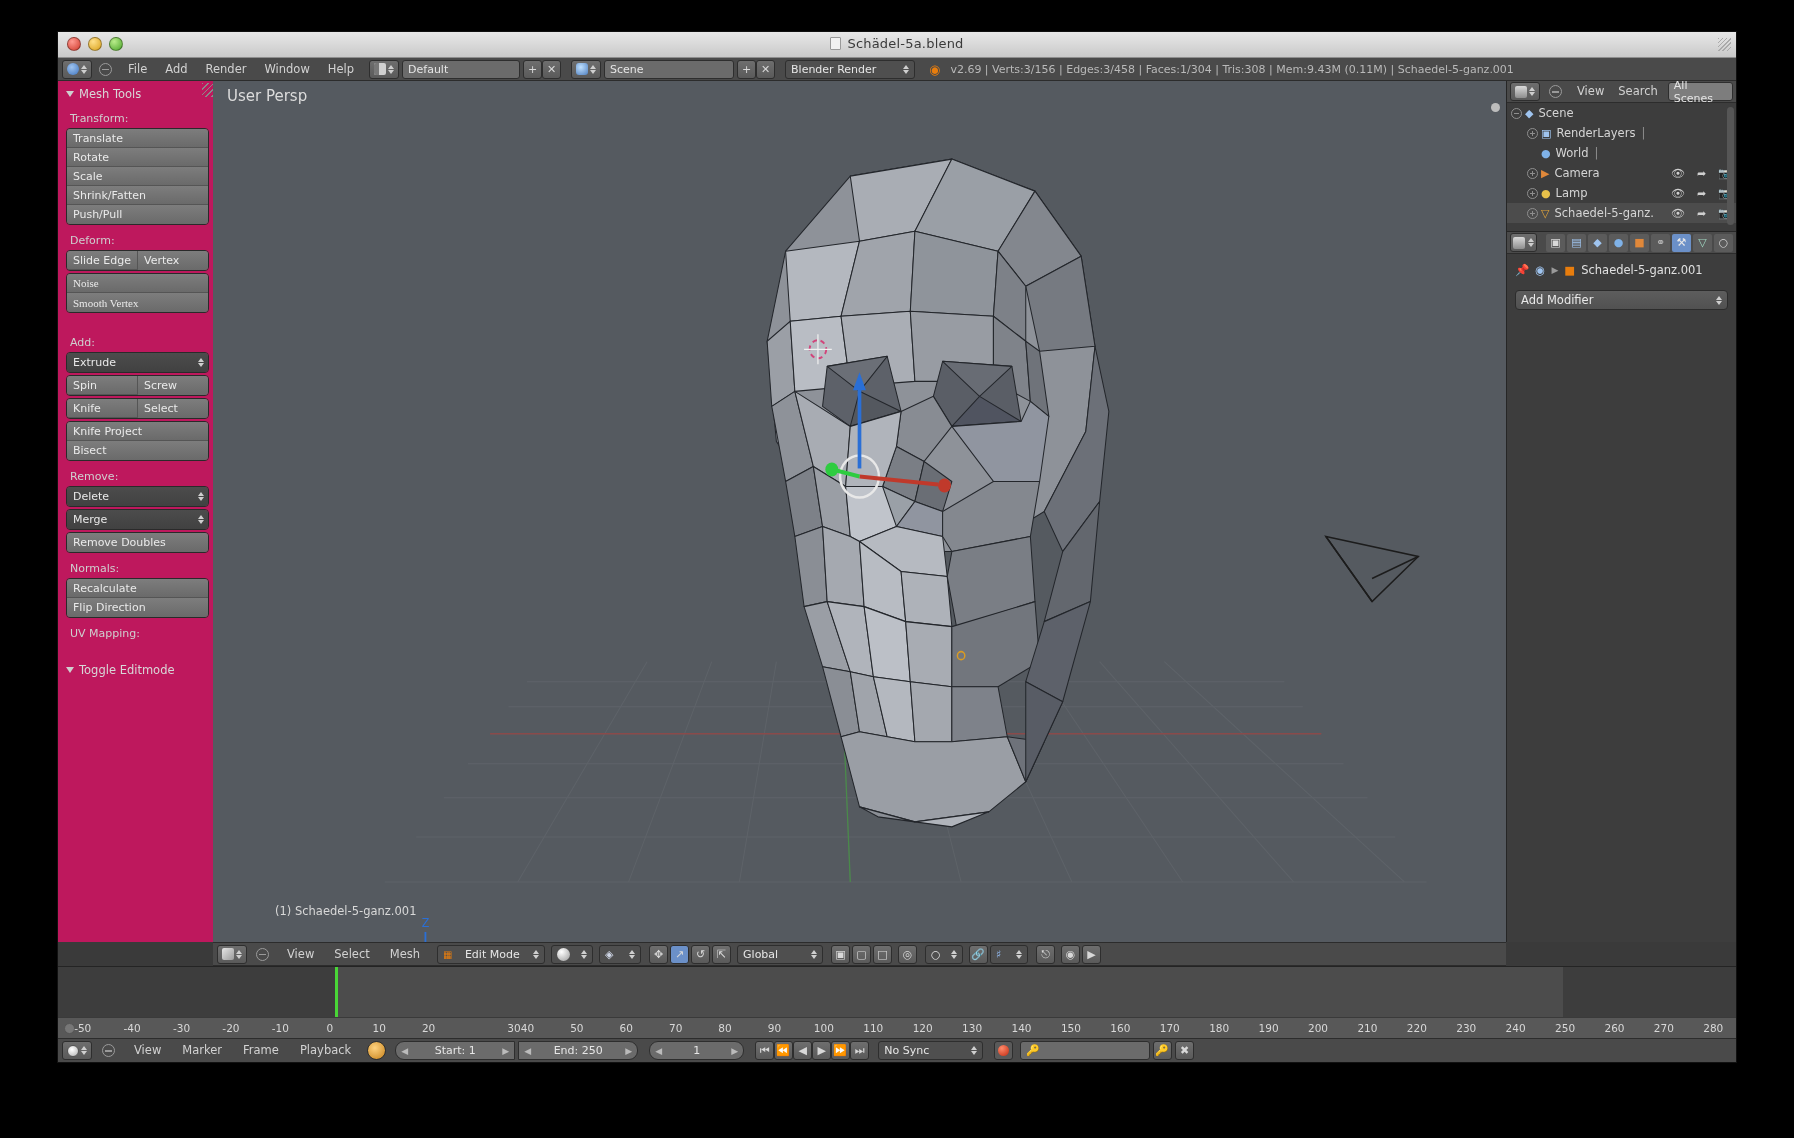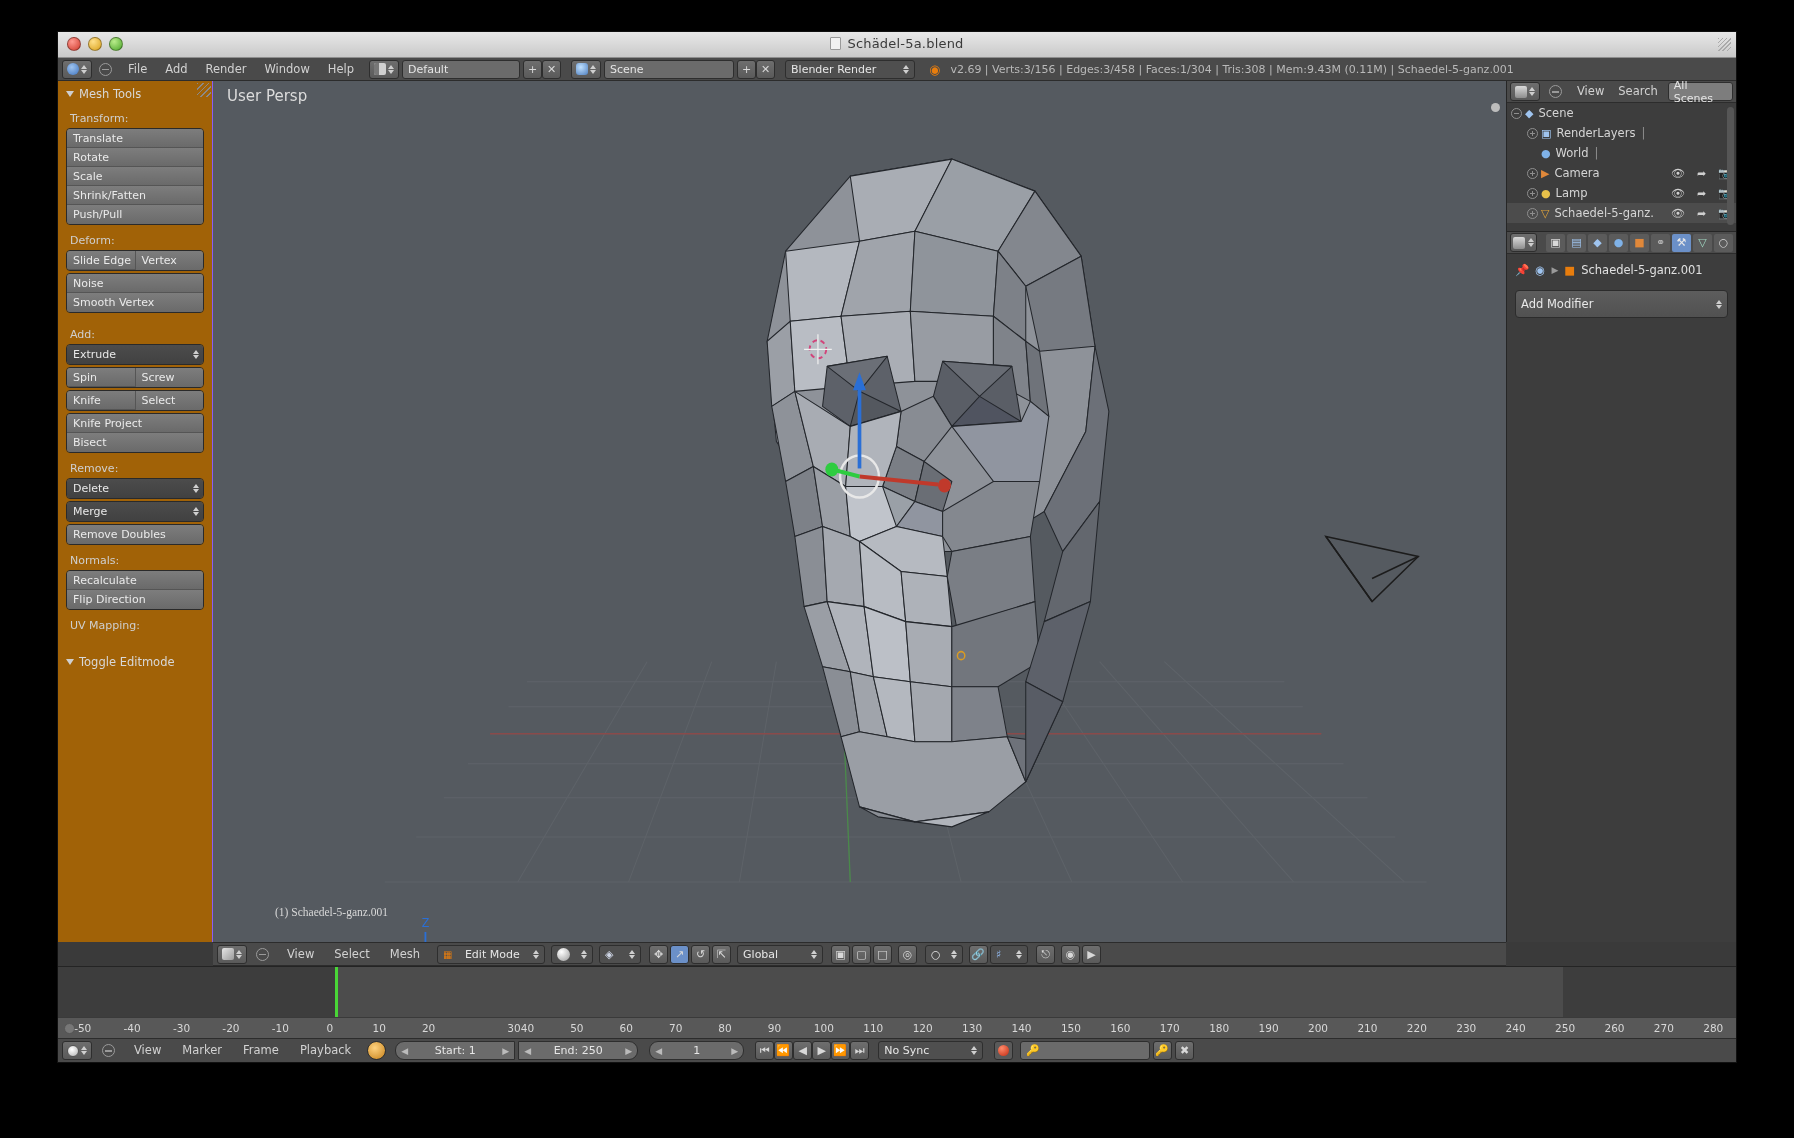--- a/index.html
+++ b/index.html
@@ -52,21 +52,21 @@
   .field.dark { background:#4f4f4f; }
   .sq { width:19px;height:19px;background:linear-gradient(#6e6e6e,#5a5a5a);border:1px solid #2e2e2e;
         border-radius:3px; display:flex;align-items:center;justify-content:center;color:#d8d8d8;font-size:11px;}
   .stats { color:#b9b9b9; font-size:11px; margin-left:10px; white-space:nowrap; }
 
   
   .body { position:absolute; left:0; top:23px; right:0; bottom:0; }
 
   
   .toolshelf { position:absolute; left:0; top:0; width:160px; bottom:120px;
-               background:#a16207; border-right:6px solid #8b5cf6; overflow:hidden; }
+               background:#be185d; border-right:1px solid #8b5cf6; overflow:hidden; }
   .panel-hdr { color:#d8d8d8; font-size:11.5px; padding:6px 8px 4px 8px; display:flex;
                align-items:center; gap:5px; }
   .tri { width:0;height:0;border-left:4.5px solid transparent;border-right:4.5px solid transparent;
          border-top:6px solid #cfcfcf; }
   .sect-label { color:#cfcfcf; font-size:11px; padding:7px 0 3px 12px; }
   .btns { margin:0 8px; border-radius:4px; overflow:hidden; border:1px solid #2a2a2a; }
   .btn { height:19px; background:linear-gradient(#7d7d7d,#6a6a6a); color:#eaeaea; font-size:11px;
          display:flex; align-items:center; padding-left:6px; border-bottom:1px solid #555; }
   .btn:last-child{border-bottom:none;}
   .btn.dark { background:linear-gradient(#4c4c4c,#414141); color:#e8e8e8; justify-content:space-between;
@@ -74,21 +74,21 @@
   .row2 { display:flex; }
   .row2 .btn { flex:1; border-right:1px solid #555; }
   .row2 .btn:last-child{border-right:none;}
   .grip { position:absolute; right:1px; top:2px; width:14px;height:14px;
           background:repeating-linear-gradient(135deg,#8a8a8a 0 1px,transparent 1px 4px); }
 
   
   .viewport { position:absolute; left:155px; top:0; right:230px; bottom:120px;
               background:#555a60; overflow:hidden; }
   .vp-label { position:absolute; left:14px; top:6px; color:#dcdcdc; font-size:15px; }
-  .vp-obj  { position:absolute; left:62px; bottom:24px; color:#d8d8d8; font-size:11.5px;font-family:Liberation Serif, serif; }
+  .vp-obj  { position:absolute; left:62px; bottom:24px; color:#d8d8d8; font-size:11.5px; }
   .vp-dot  { position:absolute; right:6px; top:22px; width:9px;height:9px;border-radius:50%;
              background:#bdbdbd; }
 
   
   .vphdr { position:absolute; left:155px; right:230px; bottom:96px; height:24px;
            background:#4a4a4a; border-top:1px solid #2c2c2c; border-bottom:1px solid #2c2c2c;
            display:flex; align-items:center; padding:0 4px; gap:2px; }
 
   
   .timeline { position:absolute; left:0; right:0; bottom:0; height:96px; background:#3f3f3f;
@@ -120,21 +120,21 @@
   .ol-eyes { position:absolute; right:4px; display:flex; gap:12px; align-items:center; }
 
   .props { position:absolute; left:0; right:0; top:150px; bottom:0; background:#3d3d3d;
            border-left:1px solid #262626; border-top:1px solid #262626; }
   .pr-hdr { height:22px; background:#4a4a4a; border-bottom:1px solid #2c2c2c; display:flex;
             align-items:center; padding:0 3px; gap:2px; overflow:hidden; }
   .pr-tab { width:19px;height:18px;border-radius:2px; display:flex;align-items:center;justify-content:center;
             font-size:11px; background:#5b5b5b; }
   .pr-tab.on { background:#6b90c8; }
   .pr-crumb { display:flex; align-items:center; gap:6px; padding:9px 8px; color:#e0e0e0; font-size:11.5px; }
-  .addmod { margin:4px 8px; height:28px; background:linear-gradient(#5d5d5d,#515151);
+  .addmod { margin:4px 8px; height:20px; background:linear-gradient(#5d5d5d,#515151);
             border:1px solid #2c2c2c; border-radius:4px; display:flex; align-items:center;
             justify-content:space-between; padding:0 5px; color:#e8e8e8; font-size:11.5px; }
   .orange { color:#e87d0d; }
 </style>
 </head>
 <body>
 
 <div class="desktop">
 <div class="oswin">
 
@@ -234,21 +234,21 @@
                   <span>Push/Pull</span>
                 </div>
               </div>
               <div class="sect-label">Deform:</div>
               <div class="btns" style="margin-bottom: 2px;">
                 <div class="row2">
                   <div class="btn">Slide Edge</div>
                   <div class="btn">Vertex</div>
                 </div>
               </div>
-              <div class="btns" style="margin-bottom: 8px;">
+              <div class="btns" style="margin-bottom: 16px; font-family: Liberation Serif, serif;">
                 <div class="btn">
                   <span>Noise</span>
                 </div>
                 <div class="btn">
                   <span>Smooth Vertex</span>
                 </div>
               </div>
               <div class="sect-label">Add:</div>
               <div class="btns" style="margin-bottom: 2px;">
                 <div class="btn dark">

